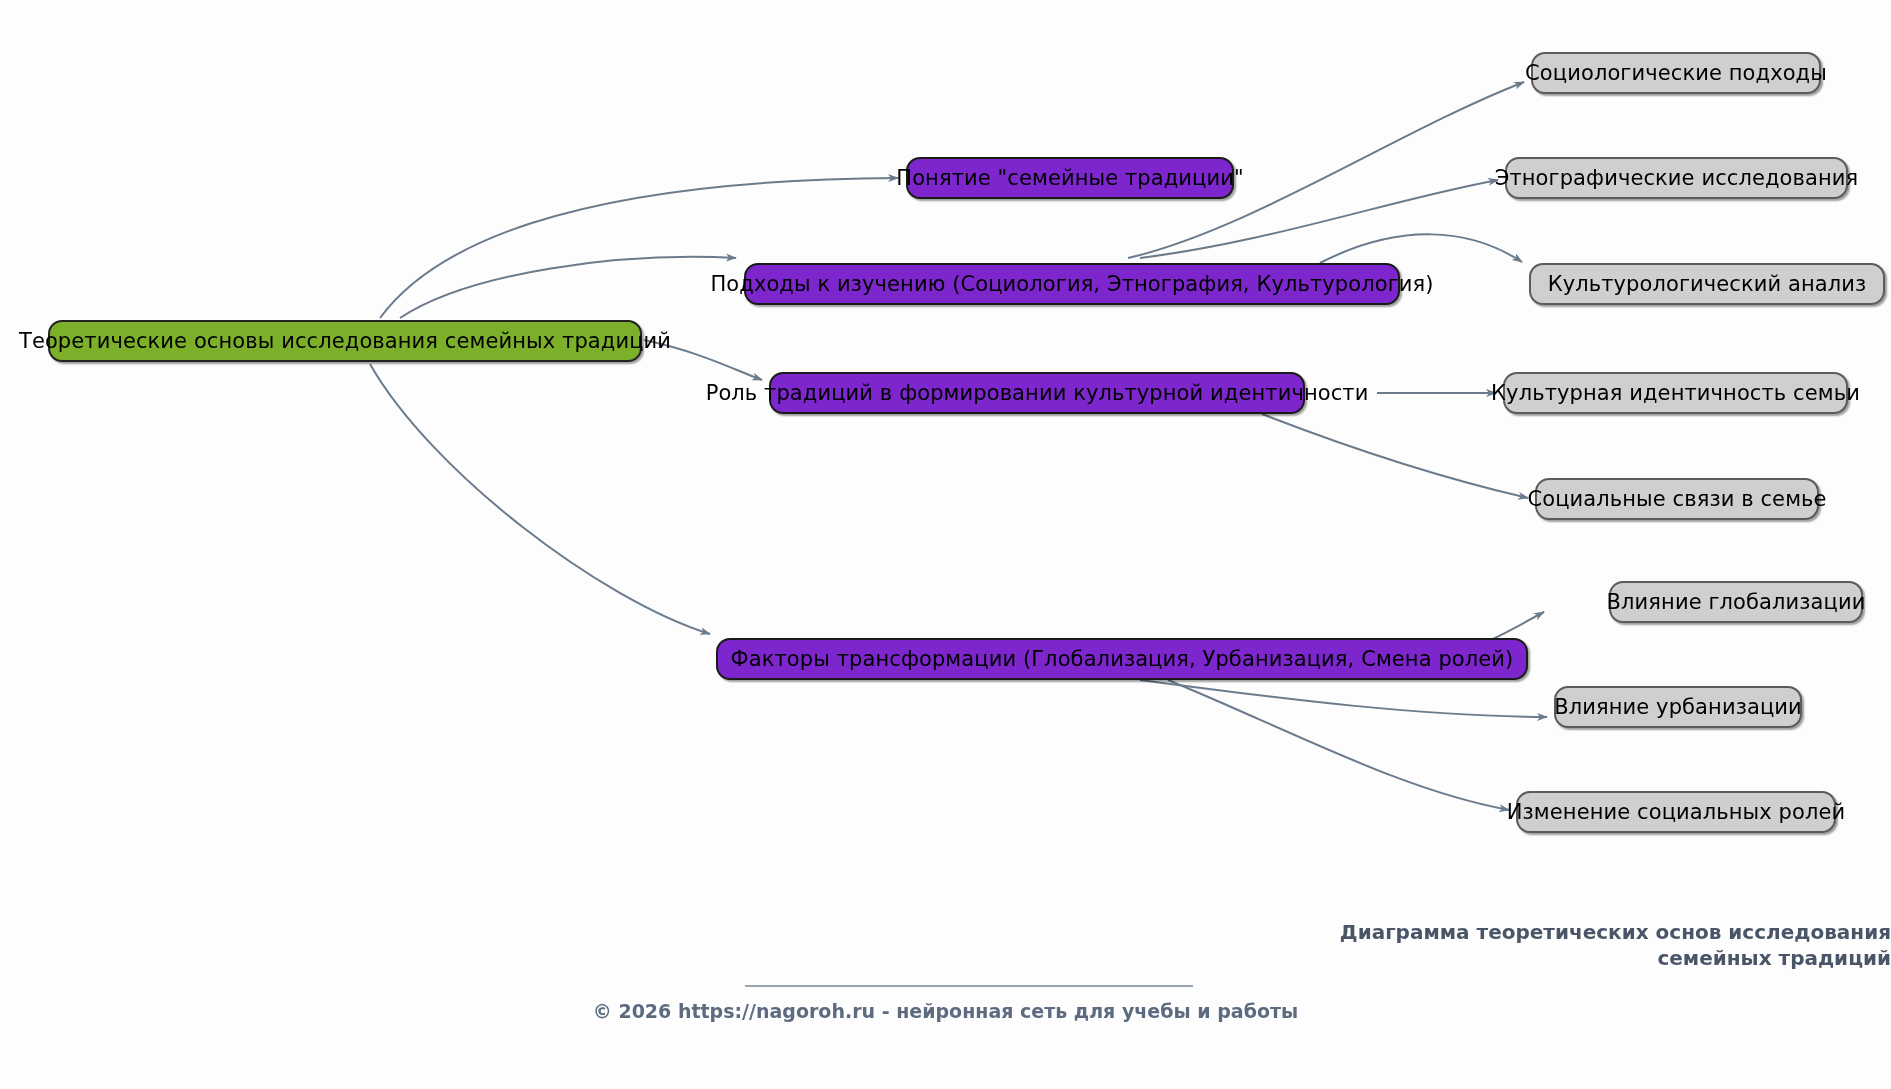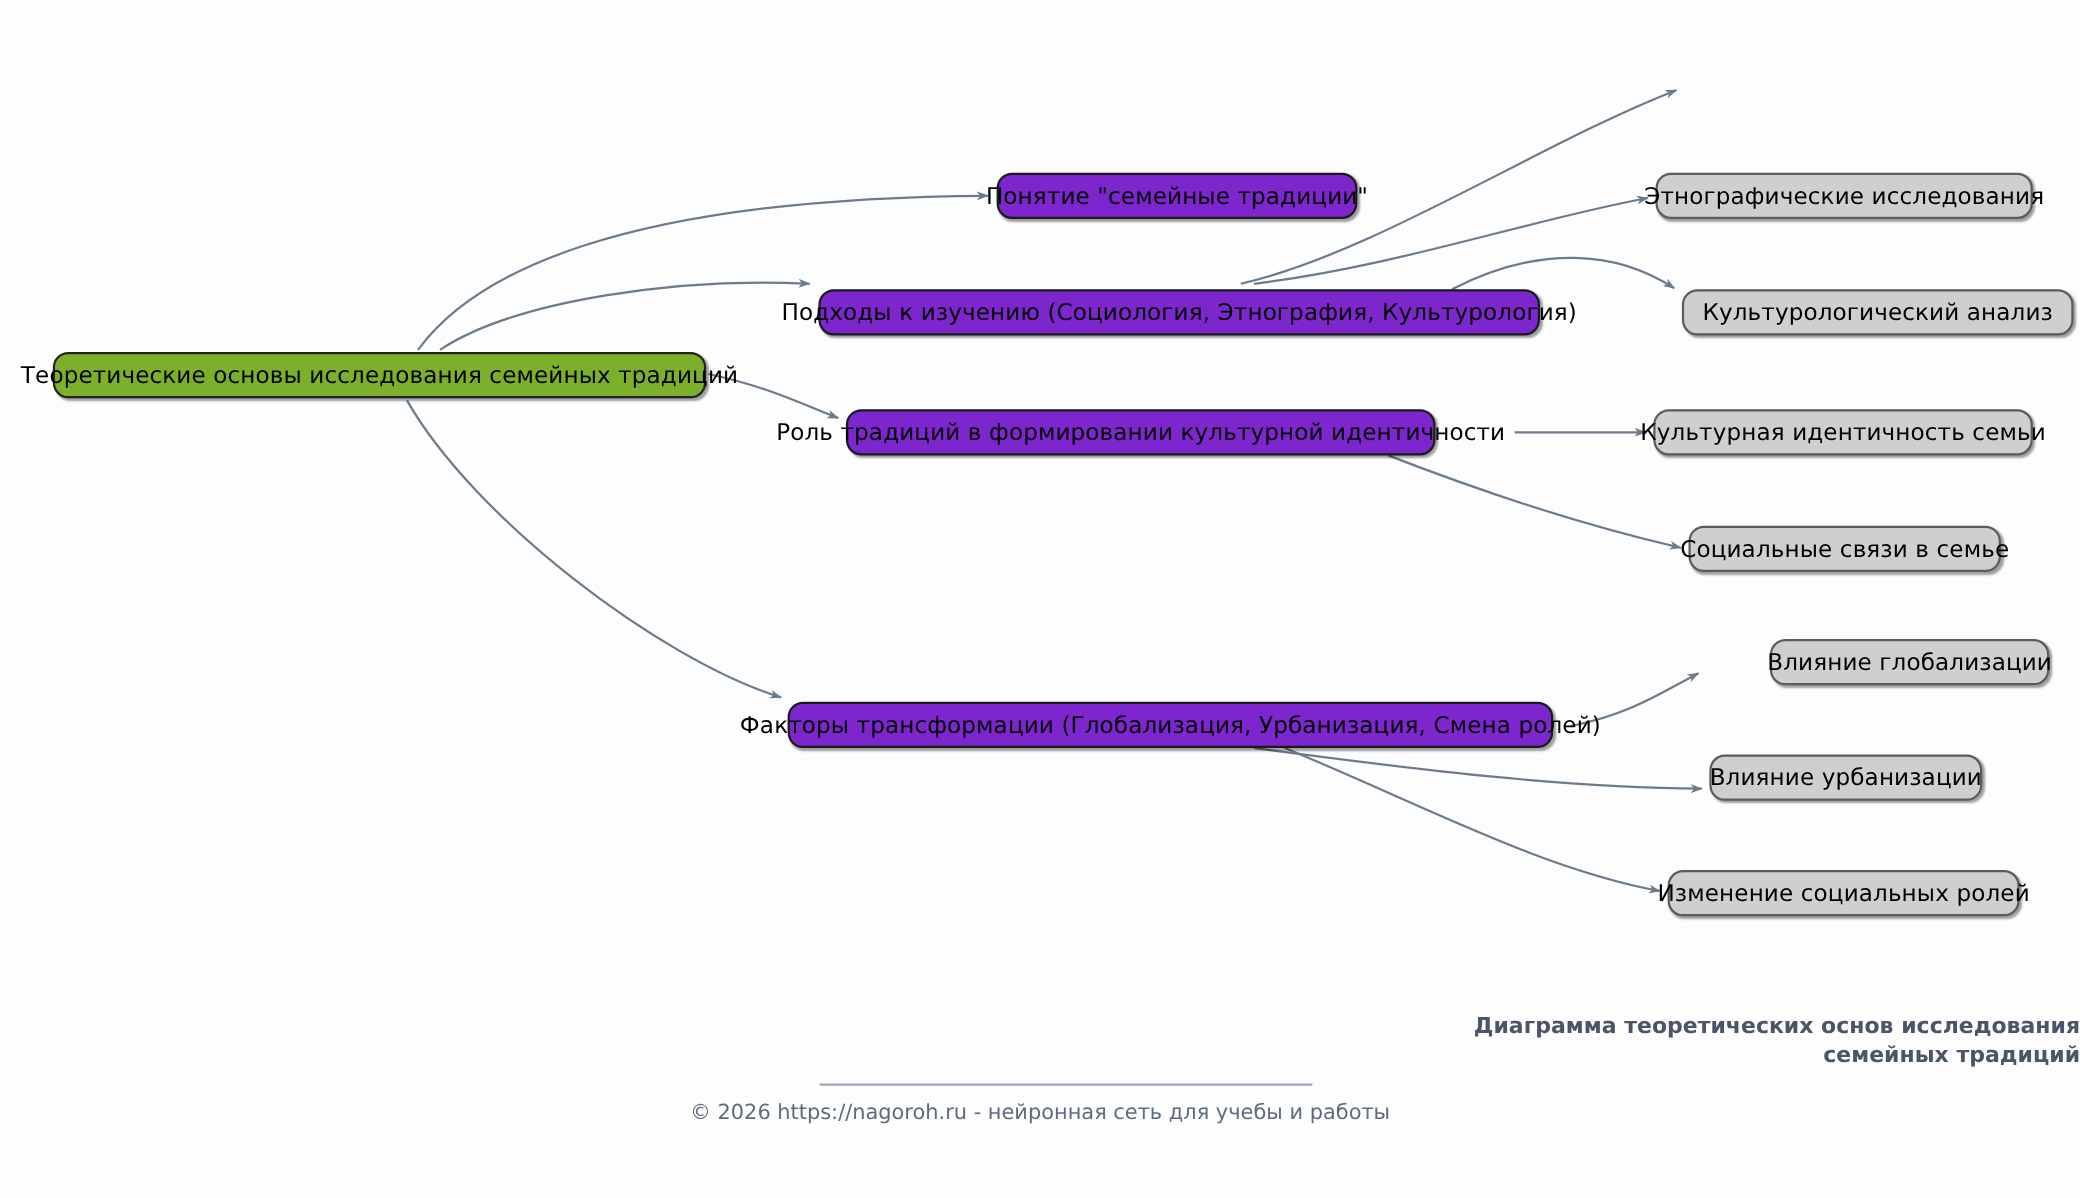--- a/index.html
+++ b/index.html
@@ -58,20 +58,21 @@
   .node-label {
     padding: 0 14px;
   }
   .caption {
     position: absolute;
     left: 0;
     width: 1891px;
     text-align: center;
     color: #4A5568;
     font-family: "DejaVu Sans", sans-serif;
+    font-weight: bold;
   }
   #diagram-title {
     top: 920px;
     font-size: 20px;
     font-weight: bold;
     line-height: 1.28;
     text-align: right;
   }
   #title-rule {
     position: absolute;
@@ -133,24 +134,27 @@
   </div>
 
   <div class="node node-branch" style="left:744px; top:263px; width:656px; height:42px;">
     <span class="node-label">Подходы к изучению (Социология, Этнография, Культурология)</span>
   </div>
 
   <div class="node node-branch" style="left:769px; top:372px; width:536px; height:42px;">
     <span class="node-label">Роль традиций в формировании культурной идентичности</span>
   </div>
 
-  <div class="node node-branch" style="left:716px; top:638px; width:696px; height:42px;">
+  <div class="node node-branch" style="left:716px; top:638px; width:812px; height:42px;">
     <span class="node-label">Факторы трансформации (Глобализация, Урбанизация, Смена ролей)</span>
   </div>
 
+  <div class="node node-leaf" style="left:1531px; top:52px; width:290px; height:42px;">
+    <span class="node-label">Социологические подходы</span>
+  </div>
 
   <div class="node node-leaf" style="left:1505px; top:157px; width:343px; height:42px;">
     <span class="node-label">Этнографические исследования</span>
   </div>
 
   <div class="node node-leaf" style="left:1529px; top:263px; width:356px; height:42px;">
     <span class="node-label">Культурологический анализ</span>
   </div>
 
   <div class="node node-leaf" style="left:1503px; top:372px; width:345px; height:42px;">

